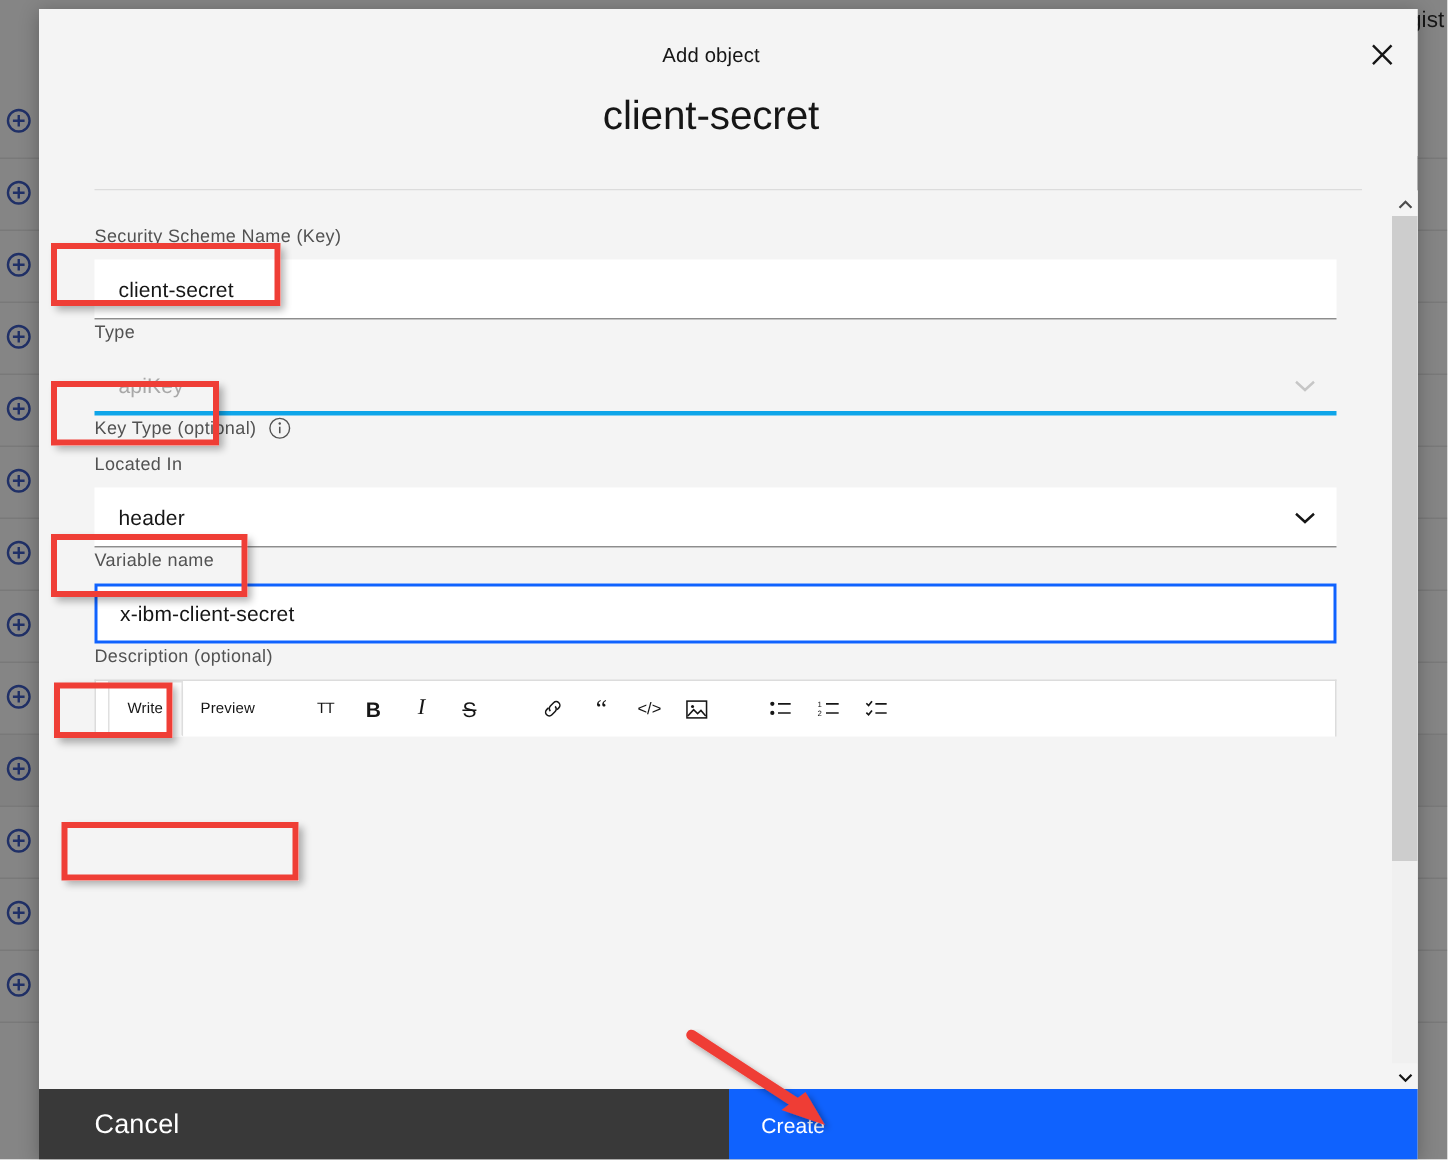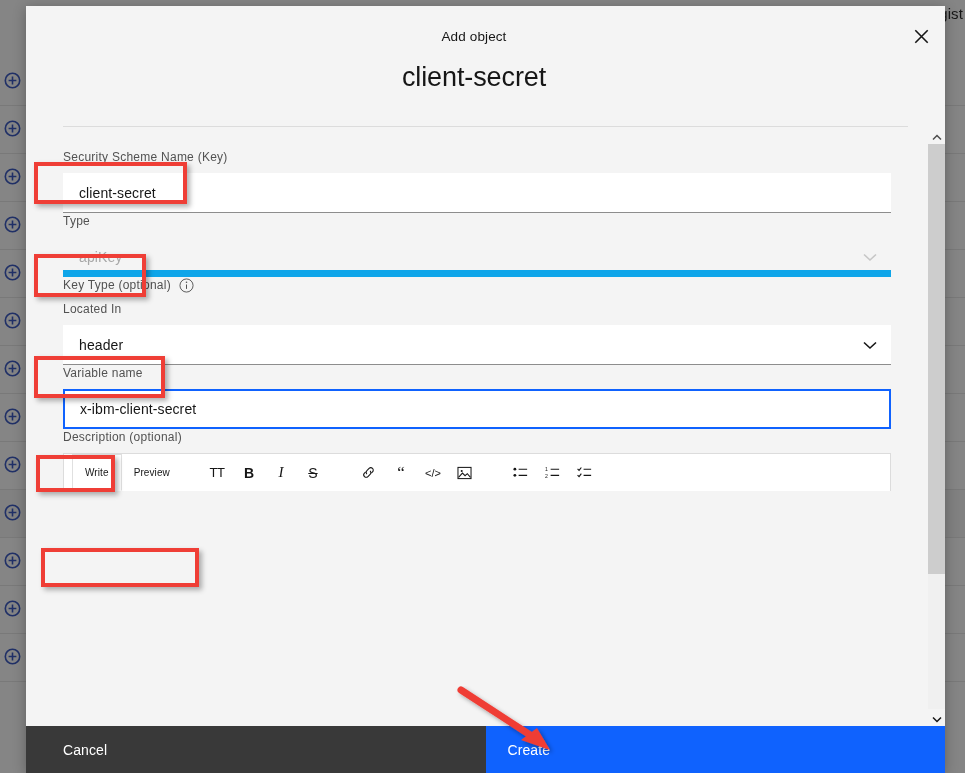--- a/index.html
+++ b/index.html
@@ -174,21 +174,21 @@
     padding: 0 42px 0 16px;
     font-size: 14px;
     color: #161616;
     line-height: 40px;
     letter-spacing: .1px;
     white-space: nowrap;
     overflow: hidden;
   }
   .select-box.disabled {
     background: #f4f4f4;
-    border-bottom: 7px solid #0ea5e9;
+    border-bottom: 3px solid #0ea5e9;
     color: #a8a8a8;
   }
   .chev {
     position: absolute;
     right: 14px; top: 0;
     height: 40px;
     display: flex; align-items: center;
     pointer-events: none;
   }
 
@@ -267,21 +267,21 @@
   
   .modal-footer {
     flex: 0 0 auto;
     display: flex;
     height: 47px;
   }
   .btn-cancel {
     flex: 1 1 50%;
     background: #393939;
     color: #ffffff;
-    font-size: 14px;
+    font-size: 18px;
     border: 0;
     text-align: left;
     padding: 0 15px 0 37px;
     letter-spacing: .1px;
     cursor: pointer;
     font-family: "Liberation Sans", sans-serif;
     display: flex;
     align-items: center;
   }
   .btn-create {
@@ -475,21 +475,21 @@
         <div class="field">
           <div class="field-label">Description (optional)</div>
           <div class="md-editor">
             <div class="md-toolbar">
               <div class="md-tab active">Write</div>
               <div class="md-tab">Preview</div>
               <div class="md-sep"></div>
 
               <div class="md-group">
                 <div class="md-btn">
-                  <span style="font-size:13px;letter-spacing:-.5px;color:#161616;">TT</span>
+                  <span style="font-size:10px;letter-spacing:-.5px;color:#161616;">TT</span>
                 </div>
                 <div class="md-btn">
                   <span style="font-weight:bold;font-size:14px;color:#161616;">B</span>
                 </div>
                 <div class="md-btn">
                   <span style="font-style:italic;font-family:'Liberation Serif',serif;font-size:15px;color:#161616;">I</span>
                 </div>
                 <div class="md-btn">
                   <span style="font-size:14px;color:#161616;text-decoration:line-through;">S</span>
                 </div>

